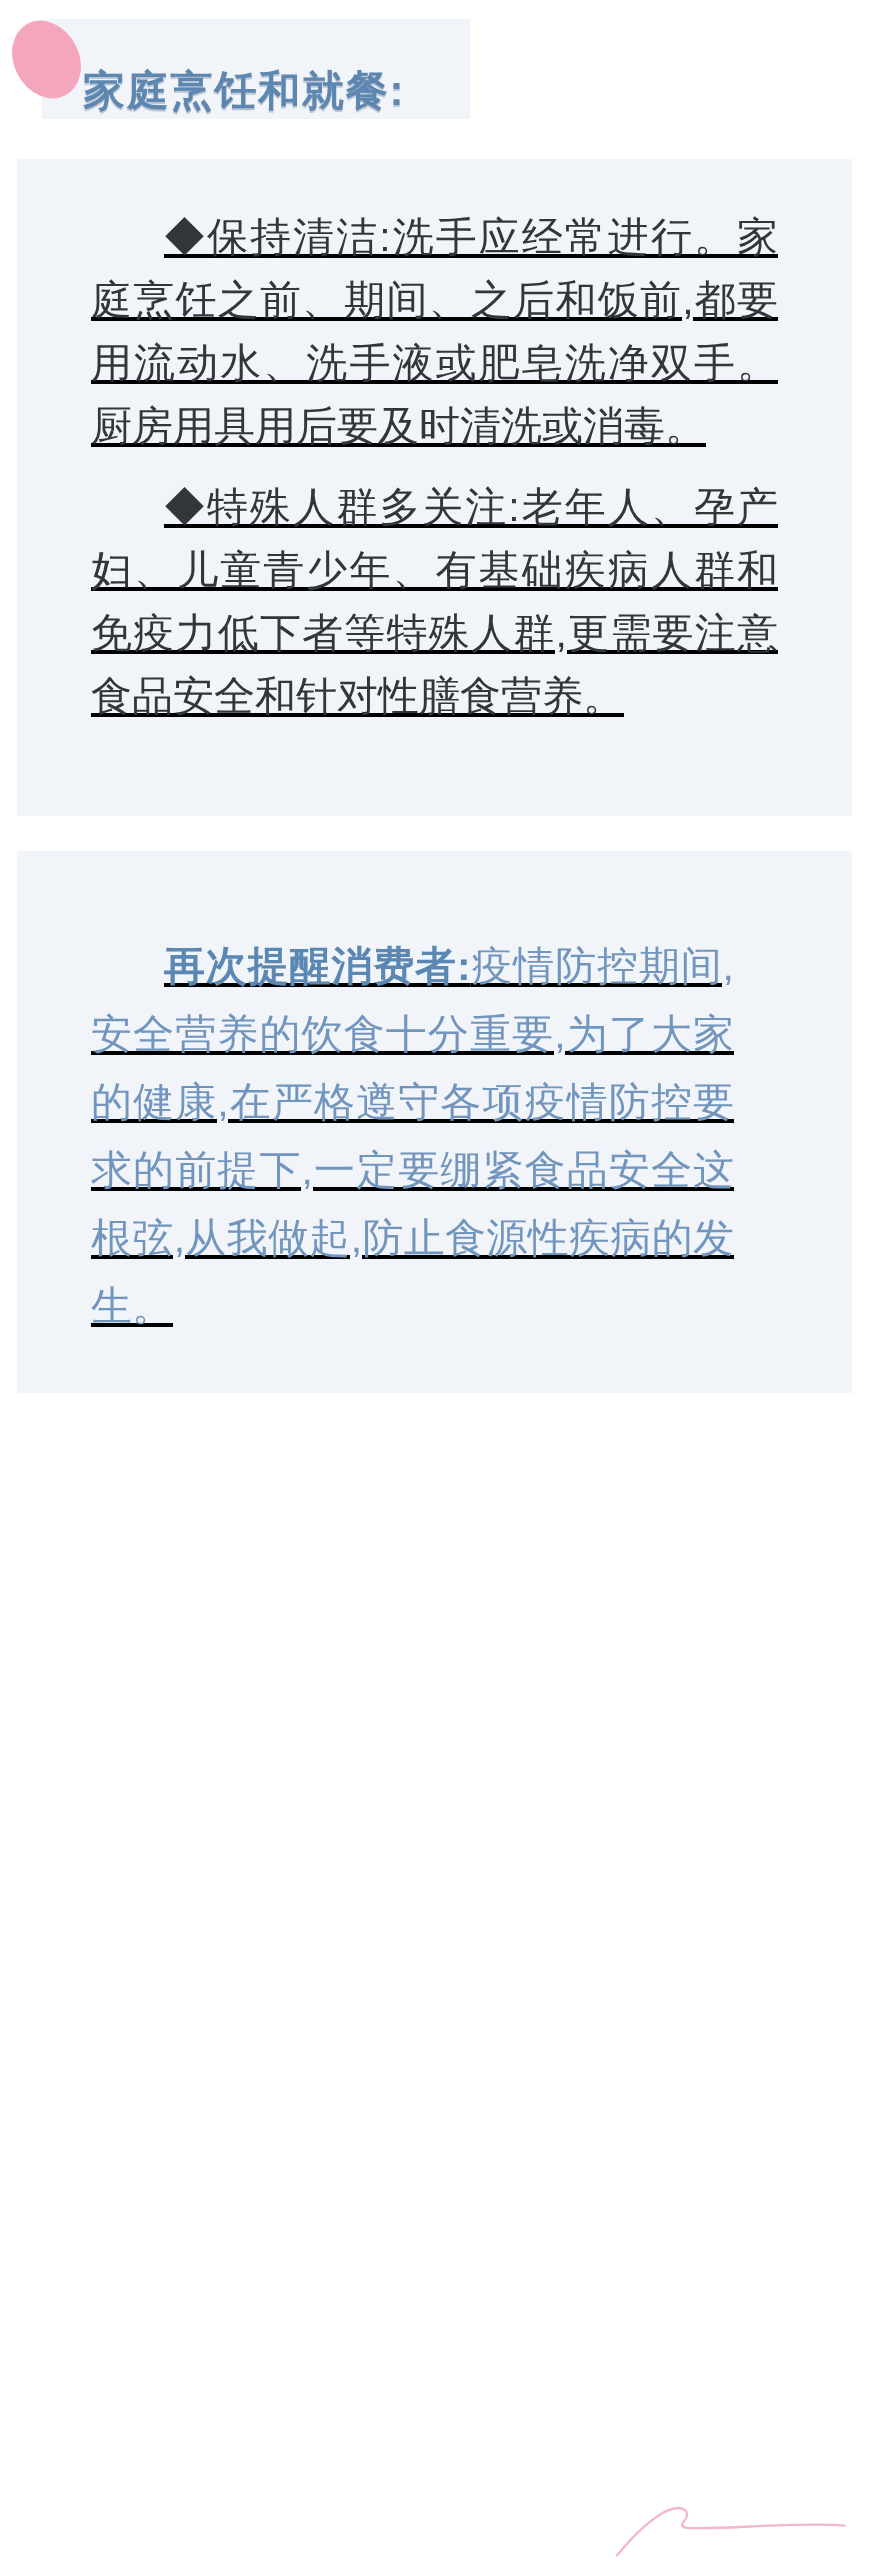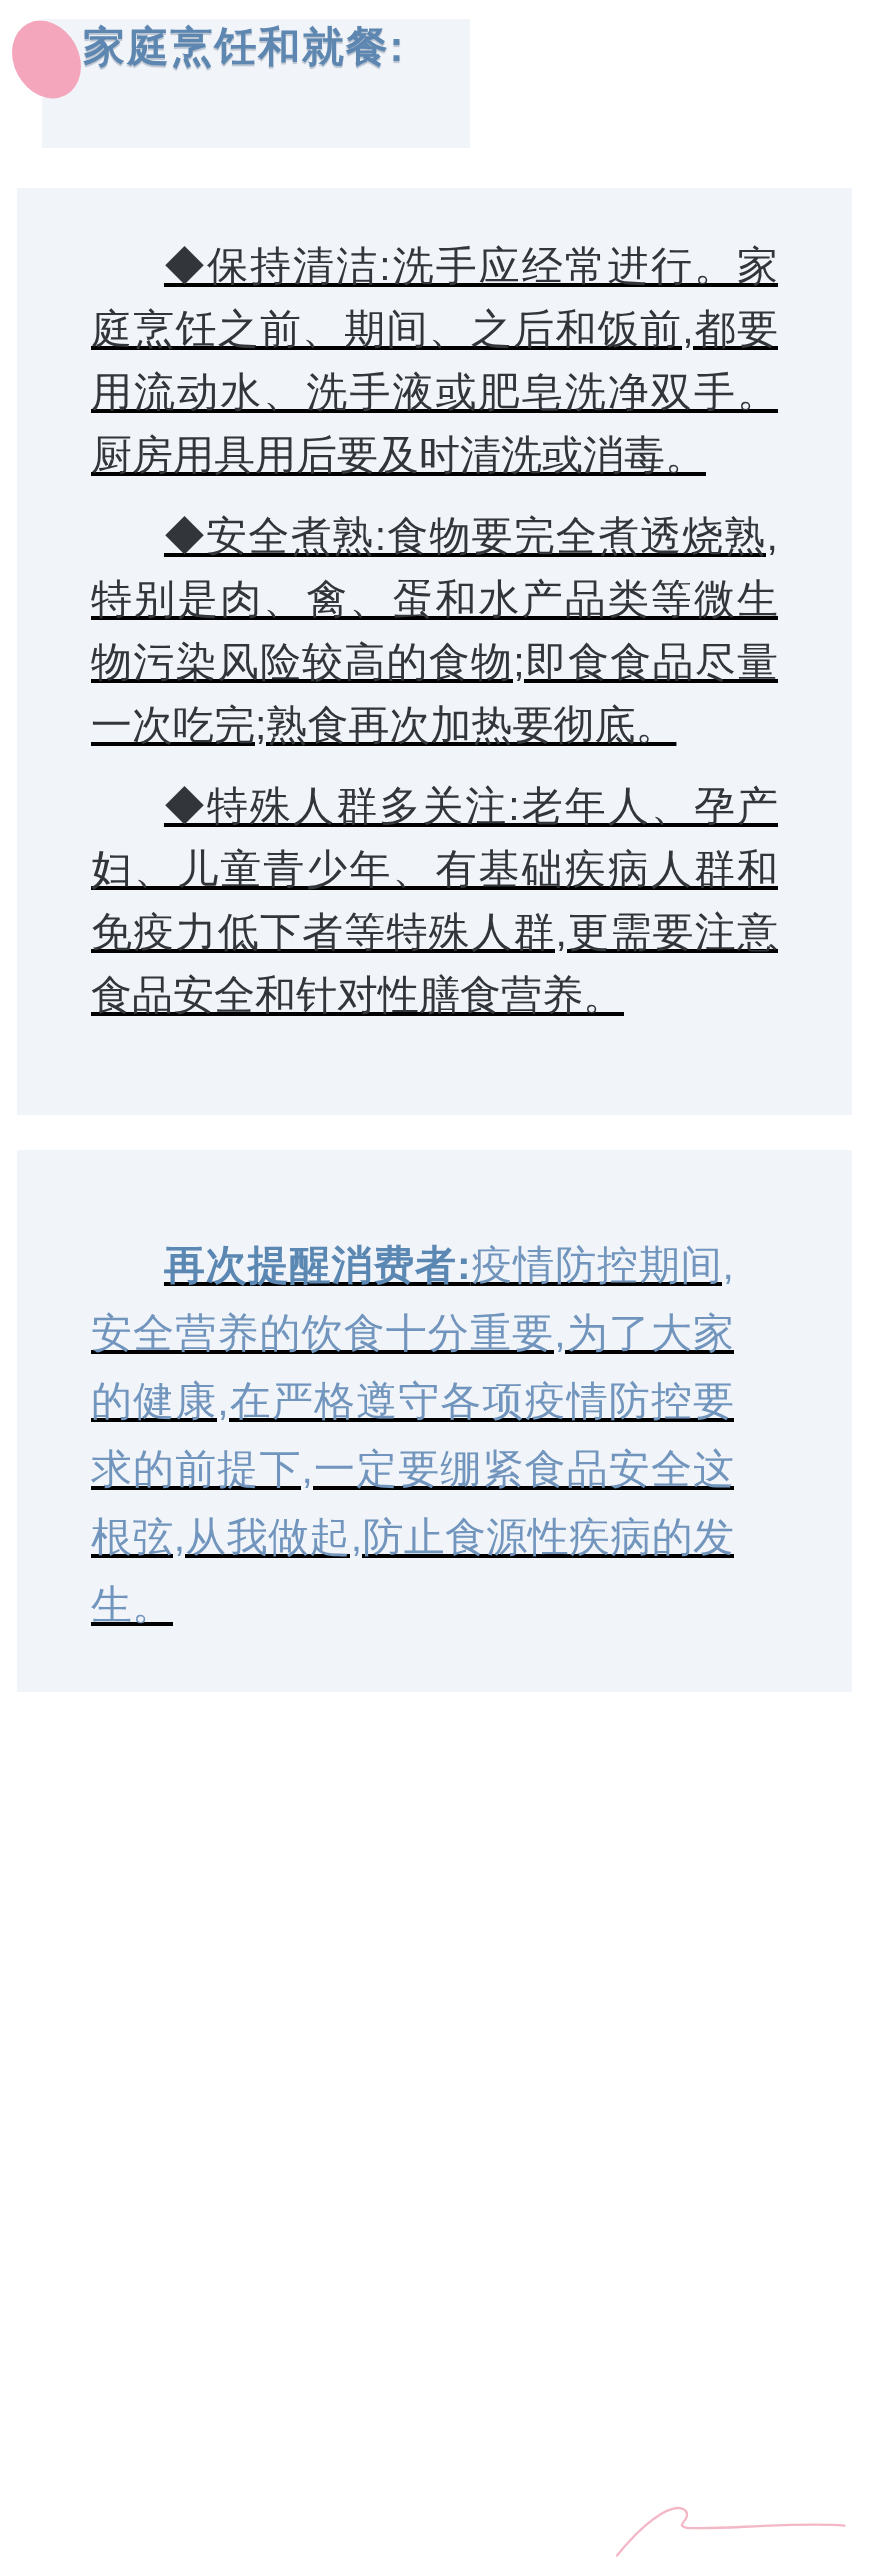--- a/index.html
+++ b/index.html
@@ -23,24 +23,24 @@
     border-radius: 50%;
     transform: rotate(-28deg);
     z-index: 2;
   }
 
   
   .header-box {
     position: relative;
     margin: 19.4px 0 0 42px;
     width: 428px;
-    height: 129px;
+    height: 100px;
     background: #f1f4f9;
     display: flex;
-    align-items: flex-start;
+    align-items: flex-end;
     box-sizing: border-box;
     padding-left: 41px;
     z-index: 1;
   }
   .header-box h1 {
     margin: 0;
     font-size: 42px;
     font-weight: bold;
     letter-spacing: 1.8px;
     color: #5d87b0;
@@ -98,21 +98,20 @@
 <body>
 
 <div class="ellipse"></div>
 
 <div class="header-box">
   <h1>家庭烹饪和就餐:</h1>
 </div>
 
 <section class="panel tips">
   <p>◆保持清洁:洗手应经常进行。家庭烹饪之前、期间、之后和饭前,都要用流动水、洗手液或肥皂洗净双手。厨房用具用后要及时清洗或消毒。</p>
-  <p>◆安全煮熟:食物要完全煮透烧熟,特别是肉、禽、蛋和水产品类等微生物污染风险较高的食物;即食食品尽量一次吃完;熟食再次加热要彻底。</p>
   <p>◆特殊人群多关注:老年人、孕产妇、儿童青少年、有基础疾病人群和免疫力低下者等特殊人群,更需要注意食品安全和针对性膳食营养。</p>
 </section>
 
 <section class="panel reminder">
   <p><strong>再次提醒消费者:</strong><span>疫情防控期间,安全营养的饮食十分重要,为了大家的健康,在严格遵守各项疫情防控要求的前提下,一定要绷紧食品安全这根弦,从我做起,防止食源性疾病的发生。</span></p>
 </section>
 
 <svg class="swoosh" viewBox="0 0 337 130" xmlns="http://www.w3.org/2000/svg" aria-hidden="true">
   <path d="M50 107
            C 70 82, 96 58, 113 54

